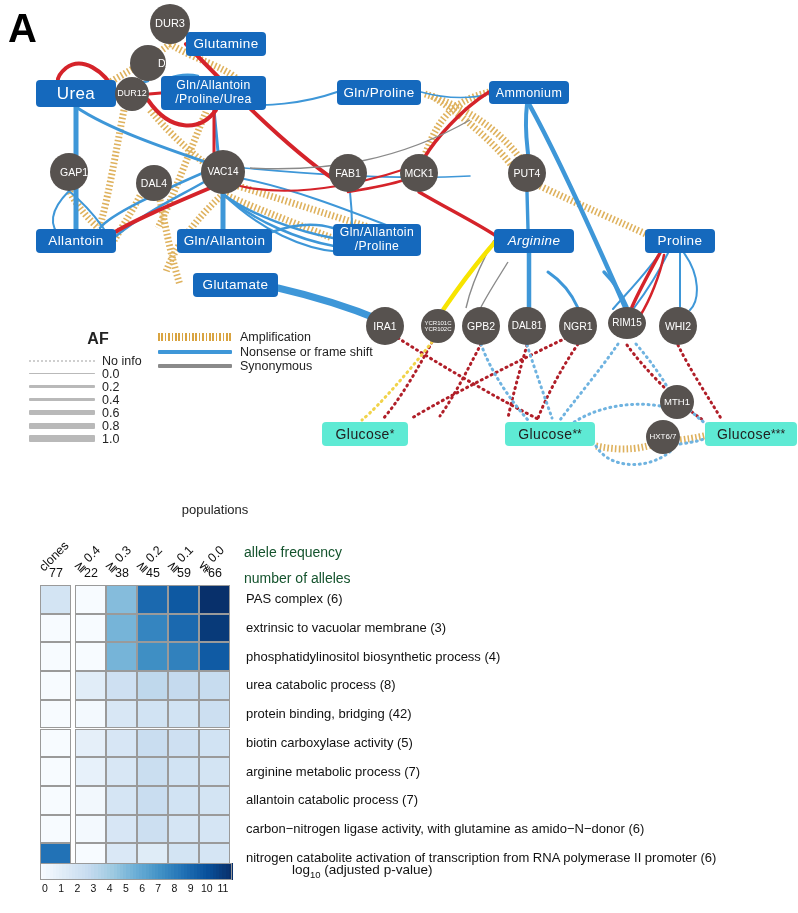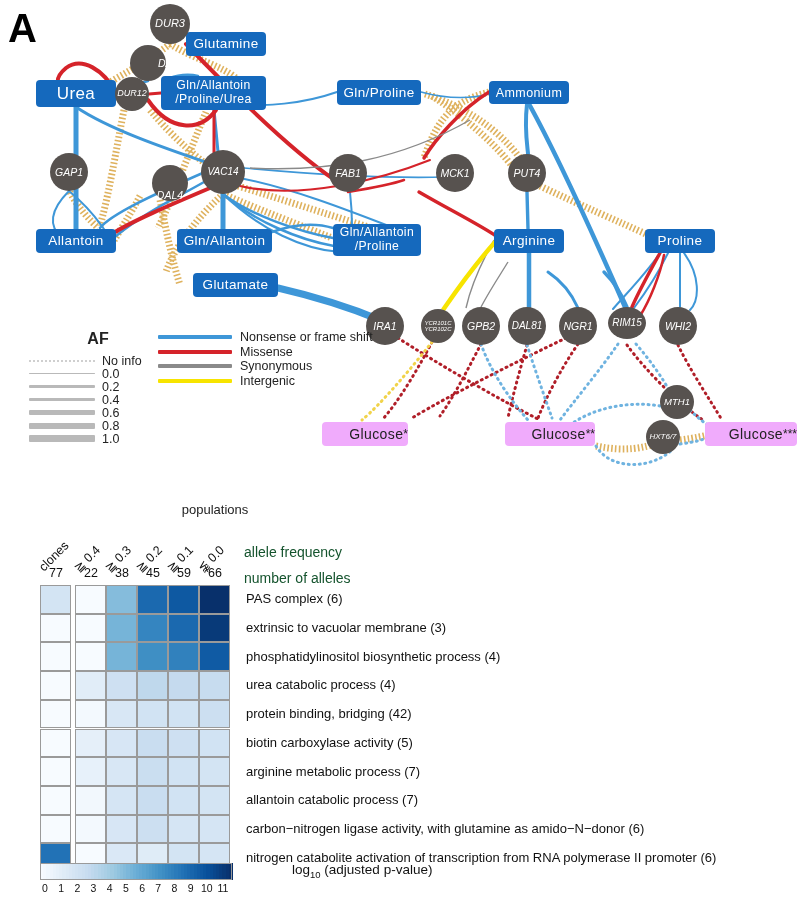--- a/index.html
+++ b/index.html
@@ -13,28 +13,28 @@
 
   
   #panel-a{position:absolute;left:0;top:0;width:798px;height:478px;}
   #net-svg{position:absolute;left:0;top:0;width:798px;height:478px;}
 
   .metab-box{position:absolute;background:#1569bd;color:#ffffff;border-radius:4px;
              display:flex;align-items:center;justify-content:center;text-align:center;
              font-size:13.5px;letter-spacing:.4px;line-height:1.12;padding:2px 6px;
              box-sizing:border-box;z-index:6;white-space:pre-line;}
   .metab-box.two-line{font-size:12.2px;}
-  .glu-box{position:absolute;background:#f0abfc;color:#222;border-radius:4px;
-           display:flex;align-items:center;justify-content:flex-end;
+  .glu-box{position:absolute;background:#5eead4;color:#222;border-radius:4px;
+           display:flex;align-items:center;justify-content:center;
            font-size:14px;letter-spacing:.4px;z-index:6;box-sizing:border-box;}
   .glu-box sup{font-size:12px;vertical-align:super;letter-spacing:0;}
 
   .gene-node{position:absolute;background:#57524f;color:#ffffff;border-radius:50%;
              display:flex;align-items:center;justify-content:center;text-align:center;
-             line-height:1.02;z-index:7;box-sizing:border-box;font-style:italic;}
+             line-height:1.02;z-index:7;box-sizing:border-box;}
 
   
   #af-legend{position:absolute;left:28px;top:330px;width:120px;z-index:8;}
   #af-legend .leg-title{font-size:16px;text-align:center;margin:0 0 6px 20px;color:#222;font-weight:bold;}
   .af-row{display:flex;align-items:center;height:13px;}
   .af-swatch{width:68px;display:flex;align-items:center;justify-content:center;}
   .af-lbl{font-size:12.5px;margin-left:6px;color:#222;}
   .af-line{width:66px;background:#b9b9b9;border-radius:1px;}
   .af-dotted{width:66px;height:0;border-top:2px dotted #cfcfcf;}
 
@@ -191,21 +191,21 @@
   <div class="metab-box" style="left:186px;top:32px;width:80px;height:24px;">Glutamine</div>
   <div class="metab-box" style="left:36px;top:80px;width:80px;height:27px;font-size:17px;">Urea</div>
   <div class="metab-box two-line" style="left:161px;top:76px;width:105px;height:34px;">Gln/Allantoin
 /Proline/Urea</div>
   <div class="metab-box" style="left:337px;top:80px;width:84px;height:25px;">Gln/Proline</div>
   <div class="metab-box" style="left:489px;top:81px;width:80px;height:23px;font-size:12.5px;">Ammonium</div>
   <div class="metab-box" style="left:36px;top:229px;width:80px;height:24px;">Allantoin</div>
   <div class="metab-box" style="left:177px;top:229px;width:95px;height:24px;">Gln/Allantoin</div>
   <div class="metab-box two-line" style="left:333px;top:224px;width:88px;height:32px;">Gln/Allantoin
 /Proline</div>
-  <div class="metab-box" style="left:494px;top:229px;width:70px;height:24px;">Arginine</div>
+  <div class="metab-box" style="left:494px;top:229px;width:80px;height:24px;font-style:italic;">Arginine</div>
   <div class="metab-box" style="left:645px;top:229px;width:70px;height:24px;">Proline</div>
   <div class="metab-box" style="left:193px;top:273px;width:85px;height:24px;">Glutamate</div>
 
   <div class="glu-box" style="left:322px;top:422px;width:86px;height:24px;">
     <span>Glucose</span>
       <sup>*</sup>
   </div>
   <div class="glu-box" style="left:505px;top:422px;width:90px;height:24px;">
     <span>Glucose</span>
       <sup>**</sup>
@@ -218,33 +218,33 @@
   <div id="gene-layer">
       <div class="gene-node" style="left: 150px; top: 4px; width: 40px; height: 40px; font-size: 11px;">
         <span style="white-space: pre-line;">DUR3</span>
       </div>
       <div class="gene-node" style="left: 130px; top: 45px; width: 36px; height: 36px; font-size: 10.5px;">
         <span style="white-space: pre-line; padding-left: 46px;">DAL5</span>
       </div>
       <div class="gene-node" style="left: 115px; top: 77px; width: 34px; height: 34px; font-size: 9px;">
         <span style="white-space: pre-line;">DUR12</span>
       </div>
-      <div class="gene-node" style="left: 50px; top: 153px; width: 38px; height: 38px; font-size: 10.5px;">
+      <div class="gene-node" style="left: 50px; top: 153px; width: 38px; height: 38px; font-size: 10.5px; justify-content: flex-end;">
         <span style="white-space: pre-line;">GAP1</span>
       </div>
-      <div class="gene-node" style="left: 152px; top: 165px; width: 36px; height: 36px; font-size: 10.5px; align-items: flex-end;">
+      <div class="gene-node" style="left: 136px; top: 165px; width: 36px; height: 36px; font-size: 10.5px;">
         <span style="white-space: pre-line;">DAL4</span>
       </div>
       <div class="gene-node" style="left: 201px; top: 150px; width: 44px; height: 44px; font-size: 10px;">
         <span style="white-space: pre-line;">VAC14</span>
       </div>
       <div class="gene-node" style="left: 329px; top: 154px; width: 38px; height: 38px; font-size: 10.5px;">
         <span style="white-space: pre-line;">FAB1</span>
       </div>
-      <div class="gene-node" style="left: 400px; top: 154px; width: 38px; height: 38px; font-size: 10.5px; margin-left: 36px;">
+      <div class="gene-node" style="left: 400px; top: 154px; width: 38px; height: 38px; font-size: 10.5px;">
         <span style="white-space: pre-line;">MCK1</span>
       </div>
       <div class="gene-node" style="left: 508px; top: 154px; width: 38px; height: 38px; font-size: 10.5px;">
         <span style="white-space: pre-line;">PUT4</span>
       </div>
       <div class="gene-node" style="left: 366px; top: 307px; width: 38px; height: 38px; font-size: 10.5px;">
         <span style="white-space: pre-line;">IRA1</span>
       </div>
       <div class="gene-node" style="left: 421px; top: 309px; width: 34px; height: 34px; font-size: 6px;">
         <span style="white-space: pre-line;">YCR101C
@@ -318,41 +318,35 @@
           </div>
           <div class="af-lbl">1.0</div>
         </div>
       </div>
   </div>
 
   <div id="types-legend">
     <div id="ty-rows">
         <div class="ty-row">
           <div class="ty-swatch">
-            <div class="ty-line" style="background: rgb(62, 151, 216);"></div>
-          </div>
-          <div class="ty-lbl">Nonsense or frame shift</div>
+            <div class="ty-amp"></div>
+          </div>
+          <div class="ty-lbl">Amplification</div>
         </div>
         <div class="ty-row">
           <div class="ty-swatch">
-            <div class="ty-line" style="background: rgb(213, 35, 42);"></div>
-          </div>
-          <div class="ty-lbl">Missense</div>
+            <div class="ty-line" style="background: rgb(62, 151, 216);"></div>
+          </div>
+          <div class="ty-lbl">Nonsense or frame shift</div>
         </div>
         <div class="ty-row">
           <div class="ty-swatch">
             <div class="ty-line" style="background: rgb(138, 138, 138);"></div>
           </div>
           <div class="ty-lbl">Synonymous</div>
-        </div>
-        <div class="ty-row">
-          <div class="ty-swatch">
-            <div class="ty-line" style="background: rgb(247, 228, 0);"></div>
-          </div>
-          <div class="ty-lbl">Intergenic</div>
         </div>
       </div>
   </div>
 </div>
 
 <div id="panel-b">
 
   <div id="pop-title">populations</div>
 
   <div id="col-heads">
@@ -434,21 +428,21 @@
       <div class="cell" style="left: 35px; top: 258.3px; width: 31px; height: 28.7px; background: rgb(247, 251, 255);"></div>
       <div class="cell" style="left: 66px; top: 258.3px; width: 31px; height: 28.7px; background: rgb(218, 232, 246);"></div>
       <div class="cell" style="left: 97px; top: 258.3px; width: 31px; height: 28.7px; background: rgb(223, 236, 247);"></div>
       <div class="cell" style="left: 128px; top: 258.3px; width: 31px; height: 28.7px; background: rgb(211, 228, 243);"></div>
       <div class="cell" style="left: 159px; top: 258.3px; width: 31px; height: 28.7px; background: rgb(213, 229, 244);"></div>
     </div>
   <div id="row-labels">
       <div class="row-label" style="left: 246px; top: 114.35px;">PAS complex (6)</div>
       <div class="row-label" style="left: 246px; top: 143.05px;">extrinsic to vacuolar membrane (3)</div>
       <div class="row-label" style="left: 246px; top: 171.75px;">phosphatidylinositol biosynthetic process (4)</div>
-      <div class="row-label" style="left: 246px; top: 200.45px;">urea catabolic process (4)</div>
+      <div class="row-label" style="left: 246px; top: 200.45px;">urea catabolic process (8)</div>
       <div class="row-label" style="left: 246px; top: 229.15px;">protein binding, bridging (42)</div>
       <div class="row-label" style="left: 246px; top: 257.85px;">biotin carboxylase activity (5)</div>
       <div class="row-label" style="left: 246px; top: 286.55px;">arginine metabolic process (7)</div>
       <div class="row-label" style="left: 246px; top: 315.25px;">allantoin catabolic process (7)</div>
       <div class="row-label" style="left: 246px; top: 343.95px;">carbon−nitrogen ligase activity, with glutamine as amido−N−donor (6)</div>
       <div class="row-label" style="left: 246px; top: 372.65px;">nitrogen catabolite activation of transcription from RNA polymerase II promoter (6)</div>
     </div>
 
   <div id="cbar-wrap">
     <div id="cbar-segs">

